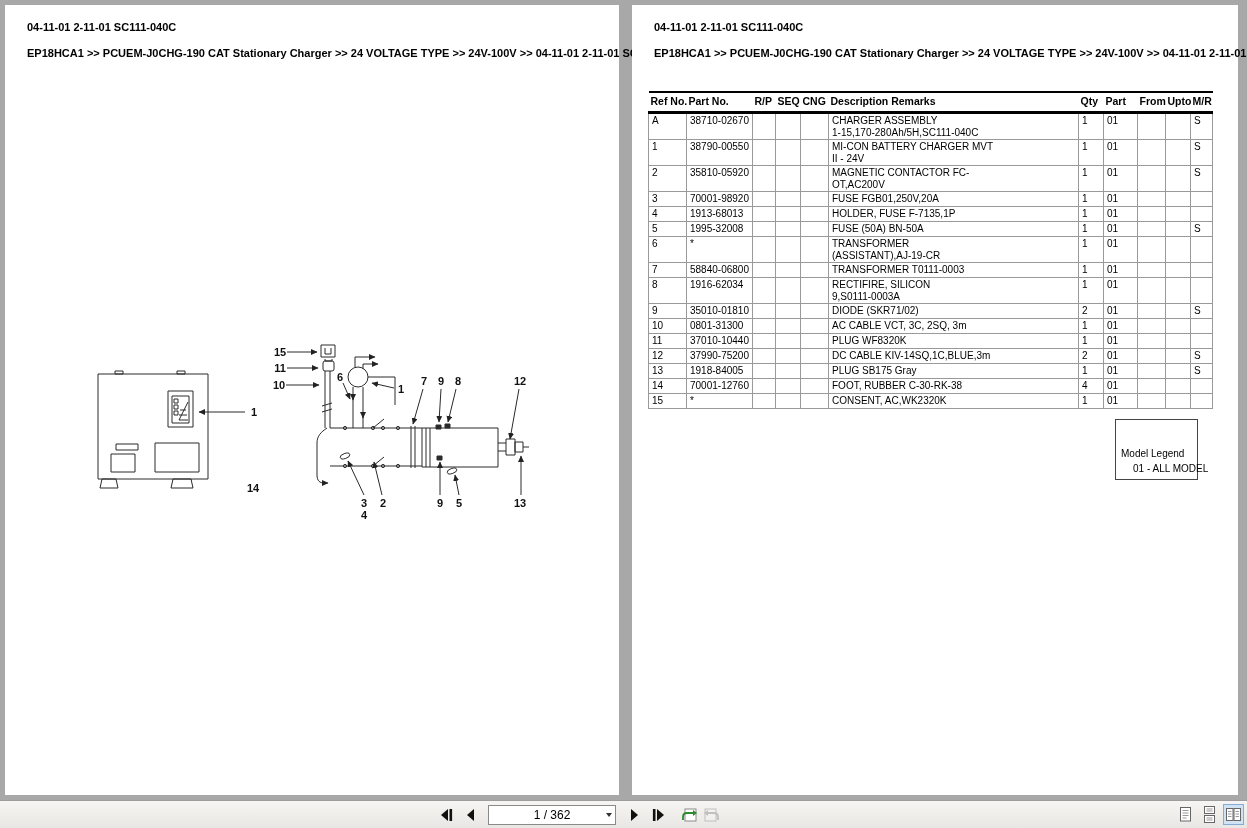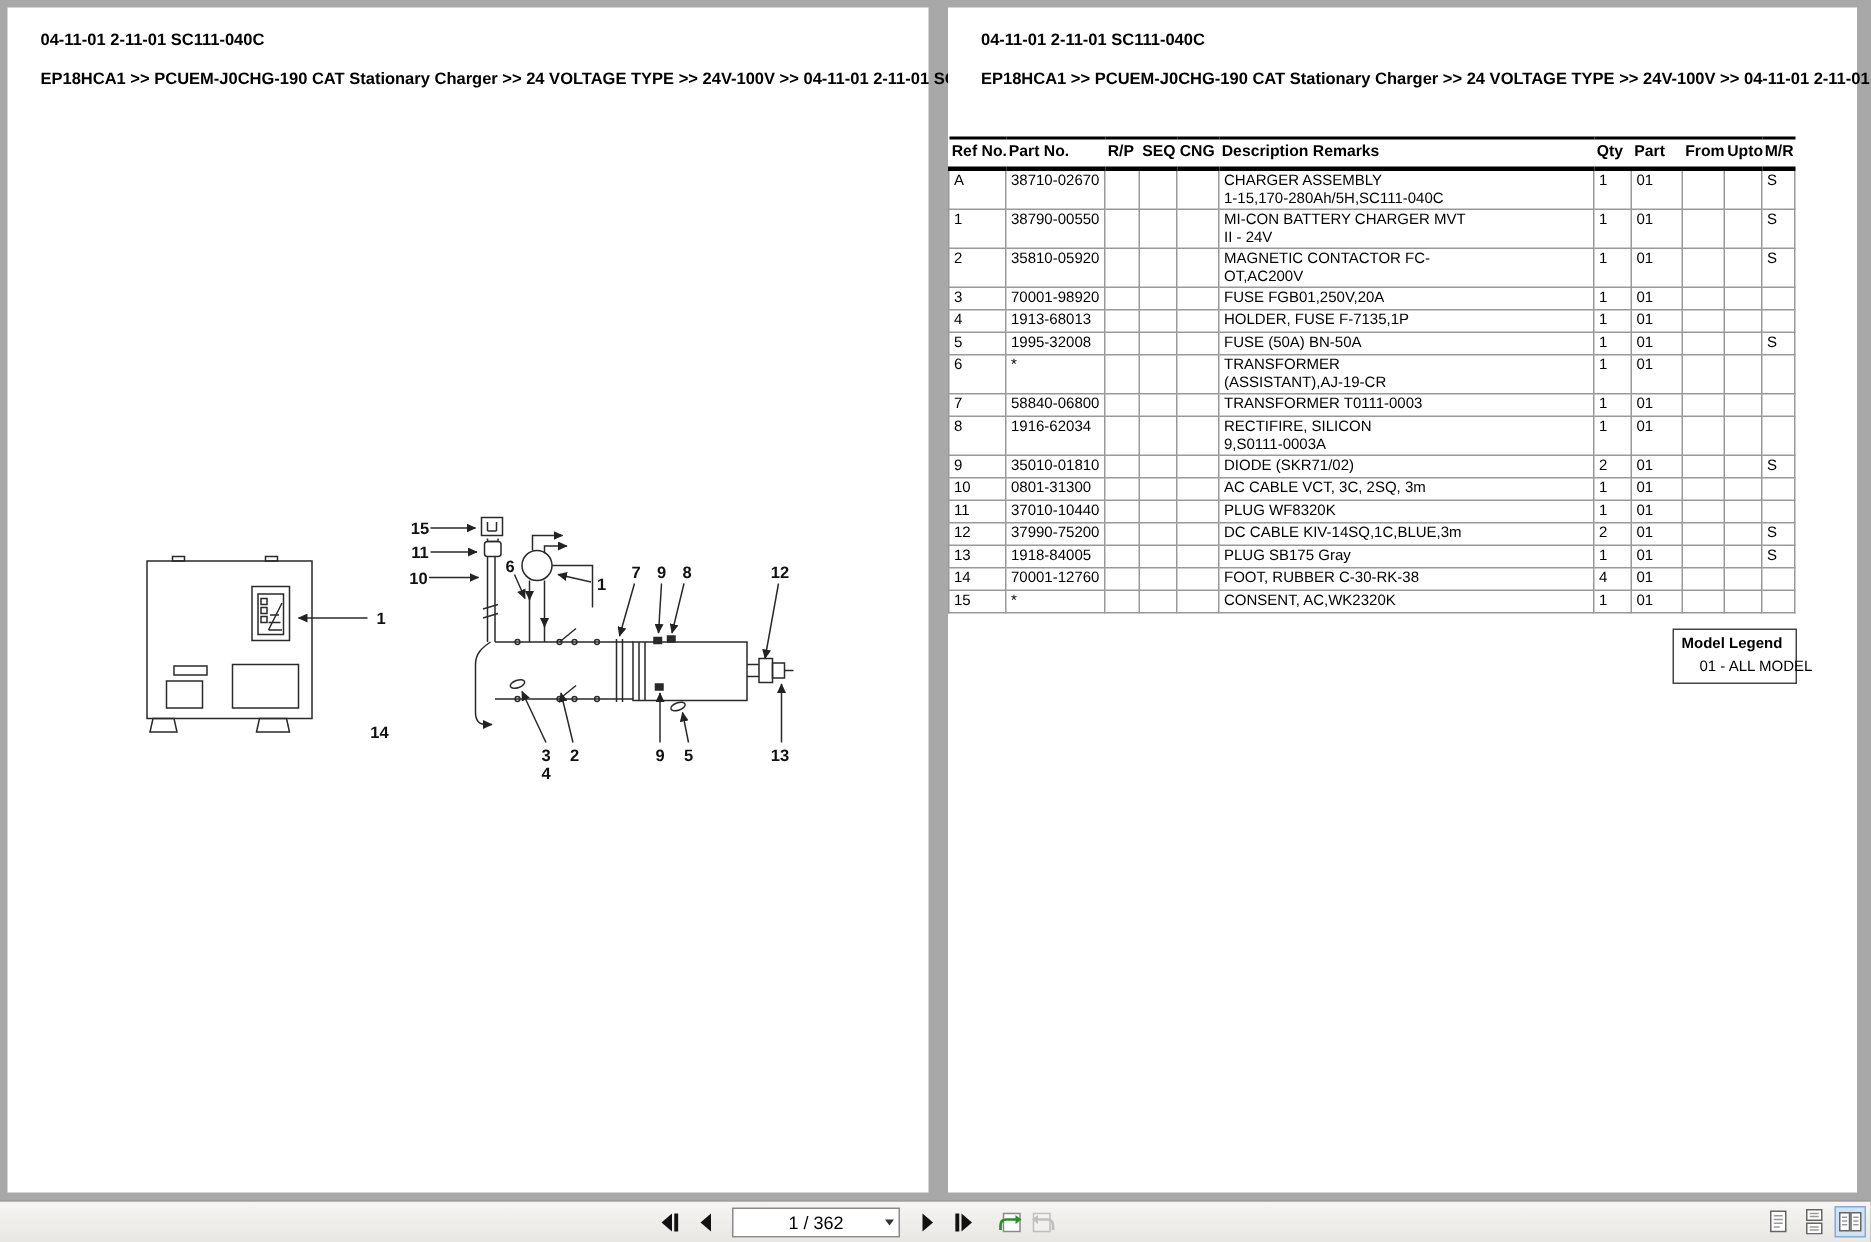--- a/index.html
+++ b/index.html
@@ -14,40 +14,40 @@
   .hdr1 { position:absolute; left:22px; top:16px; font-size:11px; font-weight:bold; color:#000; white-space:nowrap; }
   .hdr2 { position:absolute; left:22px; top:42px; font-size:11px; font-weight:bold; color:#000; white-space:nowrap; }
 
   
   .diagram { position:absolute; left:80px; top:330px; }
   .diagram path, .diagram rect, .diagram circle, .diagram ellipse, .diagram polygon, .diagram line
     { vector-effect:non-scaling-stroke; }
   #diagram-callouts text { font-family:"Liberation Sans",sans-serif; font-size:11px; font-weight:bold; fill:#111; text-anchor:middle; }
 
   
-  .parts-table { position:absolute; left:0; top:86px; width:564px; border-collapse:collapse; table-layout:fixed;padding-left:44px; }
+  .parts-table { position:absolute; left:16px; top:86px; width:564px; border-collapse:collapse; table-layout:fixed;padding-left:44px; }
   .parts-table th { border-top:2px solid #000; border-bottom:3px solid #000;
     font-size:10.5px; font-weight:bold; text-align:left; padding:2px 2px 4px 2px; white-space:nowrap; color:#000; }
   .parts-table td { border:1px solid #999; font-size:10px; color:#000;
     padding:1px 3px; vertical-align:top; line-height:11.5px; overflow:hidden; white-space:nowrap; }
   .parts-table tbody tr { height:15px; }
   .parts-table tbody tr.tall { height:26px; }
 
   .model-legend { position:absolute; left:483px; top:414px; width:83px;
     border:1px solid #444; padding:4px 5px 5px 5px; background:#fff; }
-  .model-legend .ml-title { font-size:10px; font-weight:bold; margin-bottom:4px; white-space:nowrap; }
+  .model-legend .ml-title { font-size:10px; font-weight:normal; margin-bottom:4px; white-space:nowrap;margin-top:24px; }
   .model-legend .ml-entry { font-size:10px; white-space:nowrap;margin-left:12px; }
 
   
   .toolbar { position:absolute; left:0; top:800px; width:1247px; height:28px;
     background:linear-gradient(#f6f5f3,#e9e7e4); border-top:1px solid #9d9d9d; }
   .nav-group { position:absolute; left:436px; top:3px; display:flex; align-items:center; gap:3px; }
   .tb-btn { width:21px; height:21px; border:none; background:transparent; display:flex;
     align-items:center; justify-content:center; padding:0; cursor:pointer; }
-  .page-combo { width:112px; height:20px; background:#fff; border:1px solid #8a8a8a;
+  .page-combo { width:128px; height:20px; background:#fff; border:1px solid #8a8a8a;
     position:relative; display:flex; align-items:center; justify-content:center;
     font-size:12px; color:#000; margin:0 4px; cursor:pointer; }
   .page-combo .combo-arrow { position:absolute; right:3px; top:7px; width:0; height:0;
     border-left:3.5px solid transparent; border-right:3.5px solid transparent; border-top:4px solid #333; }
   .hist { margin-left:7px; }
   .layout-group { position:absolute; right:3px; top:3px; display:flex; align-items:center; gap:3px; }
   .layout-btn { width:21px; height:21px; border:1px solid transparent; background:transparent;
     display:flex; align-items:center; justify-content:center; padding:0; cursor:pointer; }
   .layout-btn.selected { background:#cfe3f5; border:1px solid #86abd4; }
 </style>

